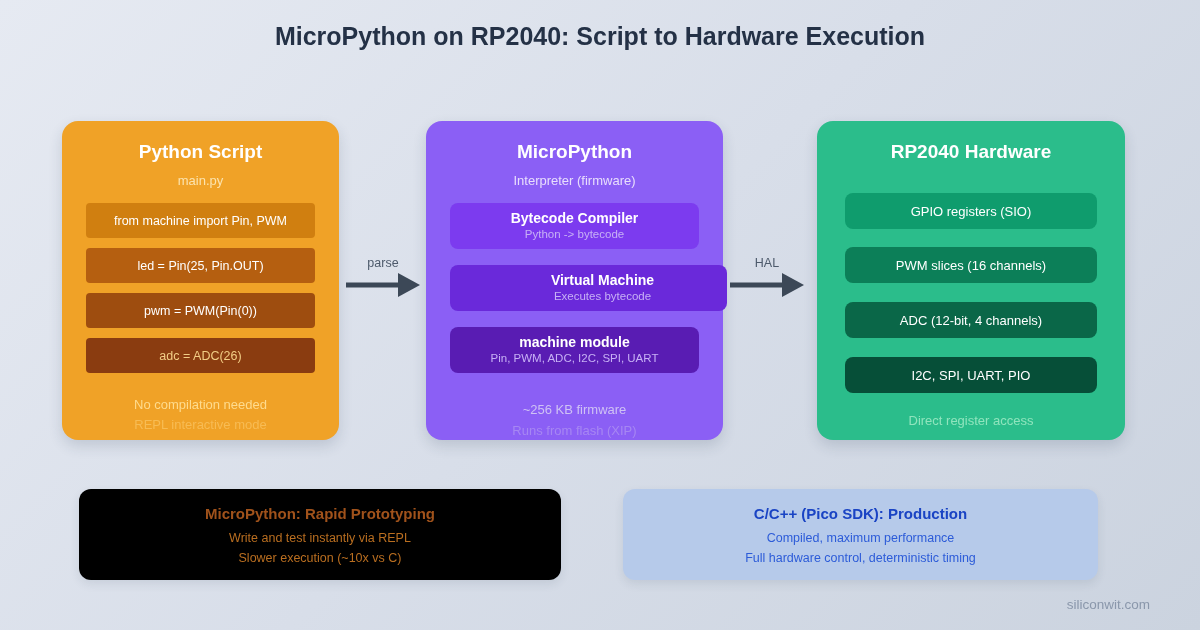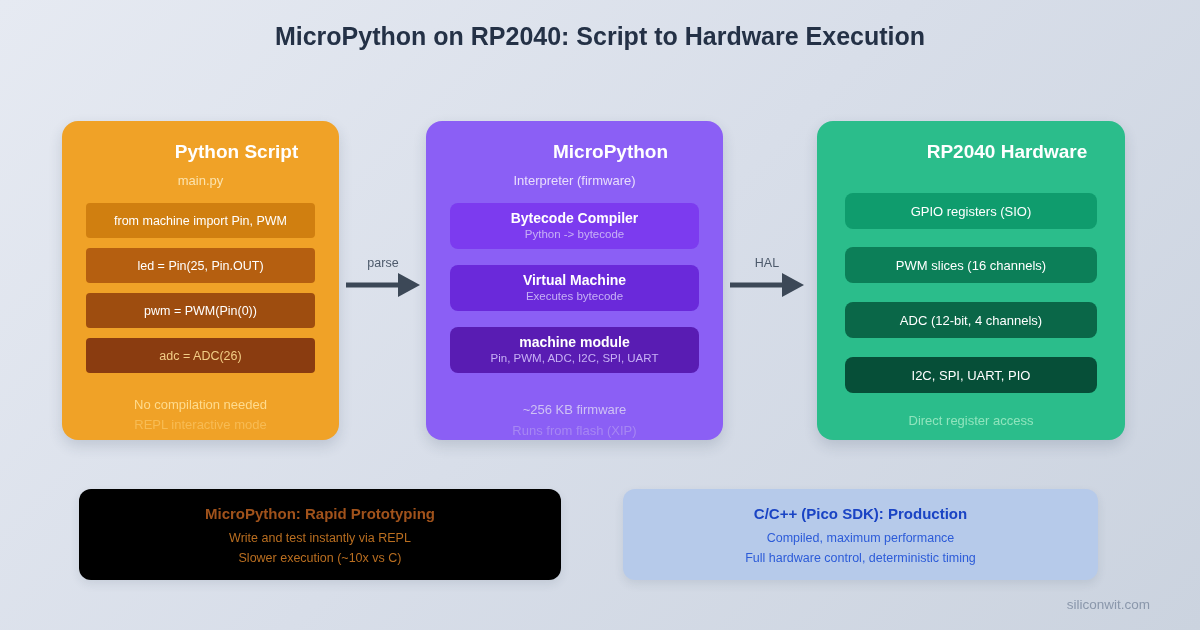--- a/index.html
+++ b/index.html
@@ -16,21 +16,21 @@
   
   .card{
     position:absolute;top:121px;height:319px;border-radius:16px;
     box-shadow:0 6px 14px rgba(40,55,80,0.16);
   }
   .card-python{left:62px;width:277px;background:#f0a227;}
   .card-mpy{left:426px;width:297px;background:#8b5ff5;}
   .card-hw{left:817px;width:308px;background:#2bbd8b;}
   .card-title{
     position:absolute;top:20px;left:0;width:100%;text-align:center;
-    color:#ffffff;font-size:19px;font-weight:bold;padding-left:36px;
+    color:#ffffff;font-size:19px;font-weight:bold;
   }
   .card-subtitle{
     position:absolute;top:52px;left:0;width:100%;text-align:center;font-size:13px;
   }
   .card-python .card-subtitle{color:#fbe3ae;}
   .card-mpy .card-subtitle{color:#e8defc;}
   
   .code-line{
     position:absolute;left:24px;width:229px;height:35px;border-radius:4px;
     display:flex;align-items:center;justify-content:center;
@@ -46,21 +46,21 @@
   .card-python .n1{top:296px;color:rgba(255,214,128,0.50);}
   .card-mpy .n0{top:281px;color:#cfc2f4;}
   .card-mpy .n1{top:302px;color:rgba(190,168,240,0.55);}
   .card-hw .n0{top:292px;color:#8fe4bd;}
   
   .component{
     position:absolute;left:24px;width:249px;height:46px;border-radius:8px;
     text-align:center;color:#ffffff;
   }
   .k0{top:82px;background:#7c3bef;}
-  .k1{top:144px;background:#6a29da;}
+  .k1{top:144px;background:#6a29da;padding-left:28px;}
   .k2{top:206px;background:#591cb3;}
   .comp-title{margin-top:7px;font-size:14px;font-weight:bold;}
   .comp-sub{margin-top:2px;font-size:11.5px;color:#c7b0f5;}
   
   .block{
     position:absolute;left:28px;width:252px;height:36px;border-radius:8px;
     display:flex;align-items:center;justify-content:center;
     color:#ffffff;font-size:13px;
   }
   .b0{top:72px;background:#0f9c6d;}

